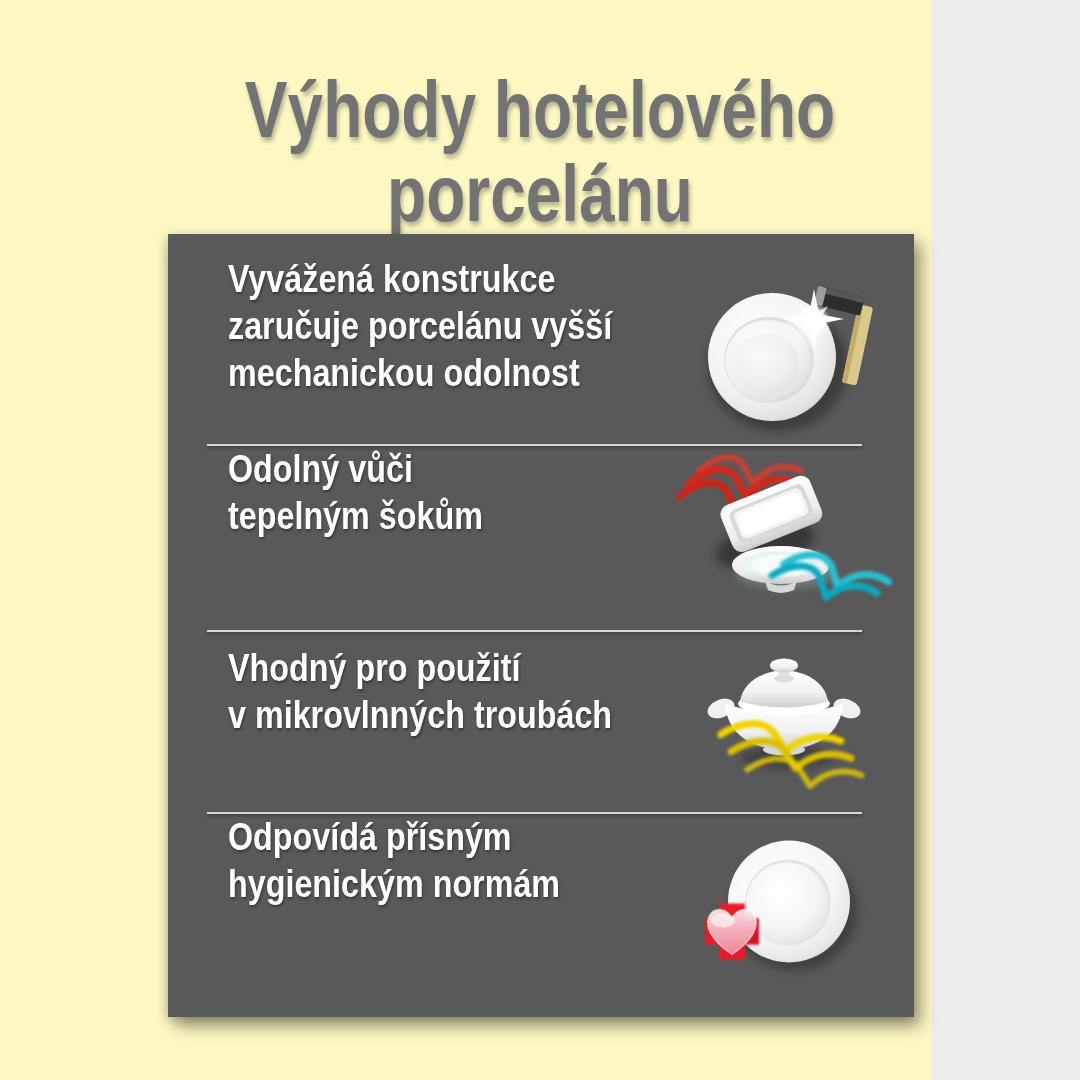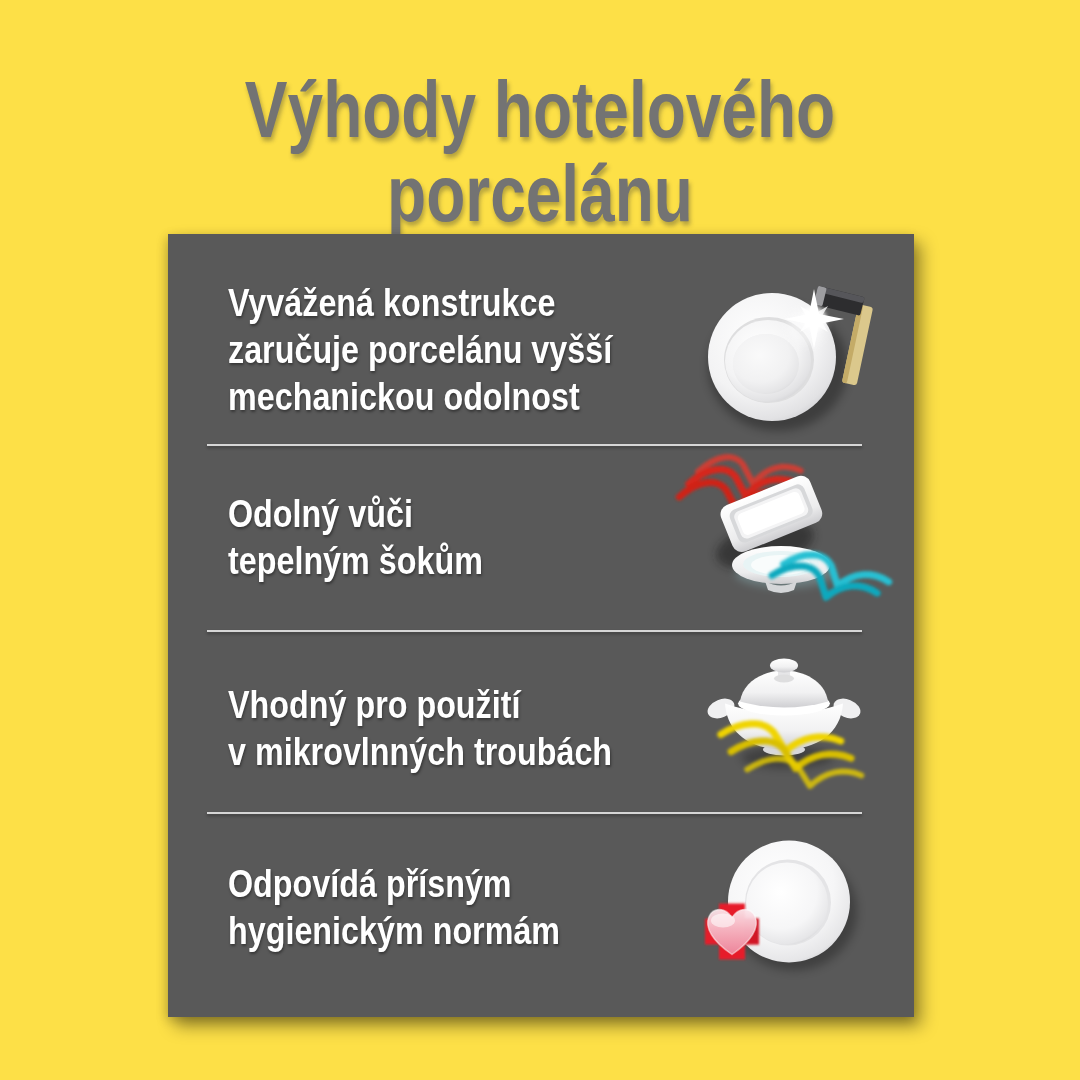--- a/index.html
+++ b/index.html
@@ -1,25 +1,25 @@
 <!DOCTYPE html>
 <html><head>
 <meta charset="utf-8">
 <style>
   html,body{margin:0;padding:0;}
   body{width:1080px;height:1080px;background:#ededed;font-family:"Liberation Sans",sans-serif;overflow:hidden;}
-  .stage{position:relative;width:1080px;height:1080px;background:#fde047;}
+  .stage{position:relative;width:932px;height:1080px;background:#fef9c3;}
   .title{position:absolute;top:68px;left:0;width:1080px;margin:0;text-align:center;
     font-size:80px;font-weight:700;color:#737373;line-height:1.05;
     transform:scaleX(0.80);transform-origin:50% 50%;
     text-shadow:2px 4px 5px rgba(50,50,50,0.35);}
   .panel{position:absolute;left:168px;top:234px;width:746px;height:783px;background:#595959;
     box-shadow:7px 9px 16px rgba(0,0,0,0.40),-2px 3px 10px rgba(0,0,0,0.18);
     display:flex;flex-direction:column;}
-  .row{position:relative;display:flex;align-items:center;box-sizing:border-box;padding-left:60px;flex:none;}
+  .row{position:relative;display:flex;box-sizing:border-box;padding-left:60px;flex:none;}
   .row-1{height:210px;padding-top:22px;}
   .row-2{height:184px;border-radius:30px;}
   .row-3{height:180px;padding-top:13px;}
   .row-4{height:203px;padding-bottom:16px;}
   .divider{flex:none;height:2px;background:#d6d6d6;margin:0 52px 0 39px;
     box-shadow:0 2px 3px rgba(0,0,0,0.35);}
   .benefit-text{font-size:38px;line-height:47px;font-weight:700;color:#ffffff;white-space:nowrap;
     transform:scaleX(0.85);transform-origin:left center;
     text-shadow:1px 2px 3px rgba(0,0,0,0.40);}
   .icon-box{position:absolute;right:2px;width:250px;display:flex;justify-content:center;align-items:center;}

